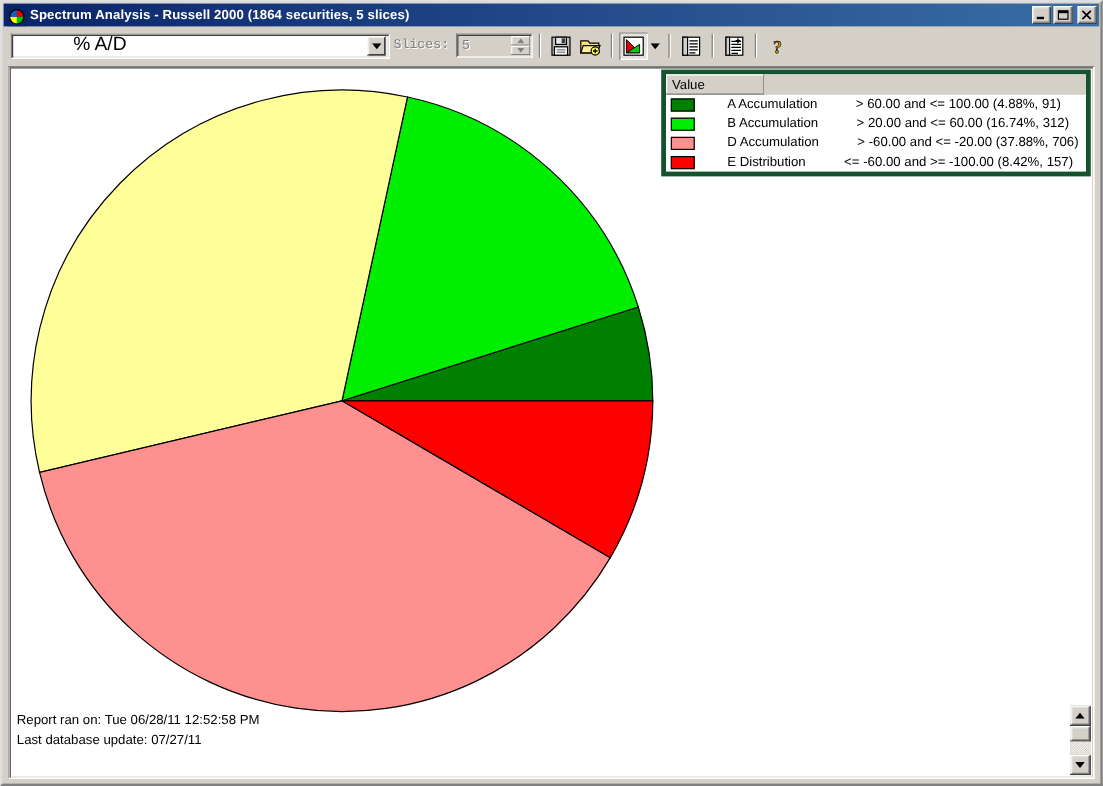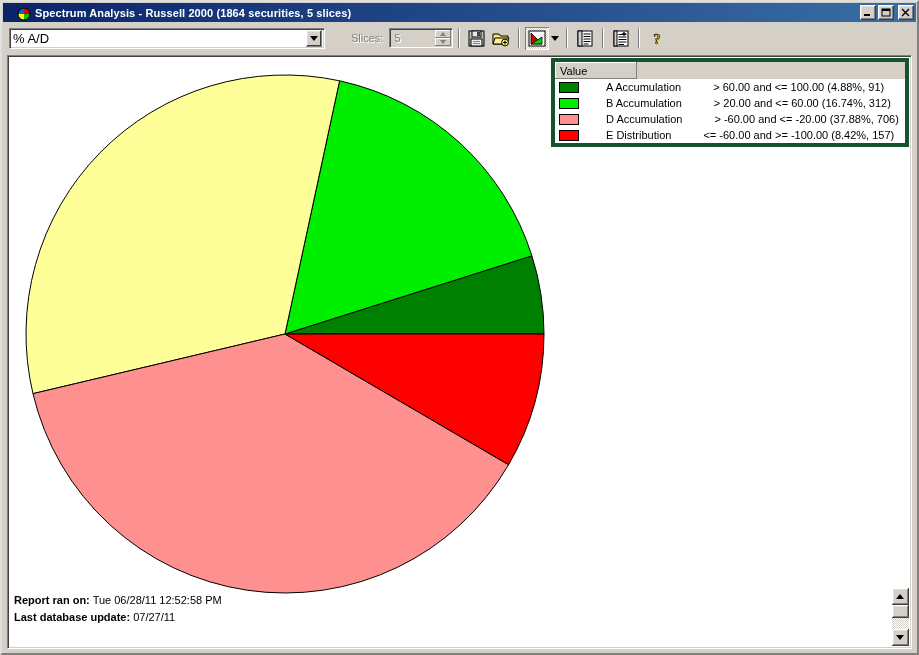--- a/index.html
+++ b/index.html
@@ -20,21 +20,21 @@
     border-right: 2px solid #808080;
     border-bottom: 2px solid #808080;
   }
 
   
   #titlebar {
     position: absolute; left: 1px; top: 1px; right: 1px;
     height: 19px;
     background: linear-gradient(to right, #0a246a 0%, #3a6ea5 100%);
     display: flex; align-items: center;
-    padding: 0 2px 0 12px;
+    padding: 0 2px 0 2px;
   }
   #app-icon {
     width: 16px; height: 16px; flex: 0 0 16px;
     margin-right: 4px;
     background: #0a246a;
     position: relative;
     border: 1px solid #0a246a;
   }
   #app-icon svg { display:block; }
   #title-text {
@@ -74,40 +74,41 @@
     background: #ffffff;
     border-left: 1px solid #808080;
     border-top: 1px solid #808080;
     border-right: 1px solid #ffffff;
     border-bottom: 1px solid #ffffff;
     box-shadow: inset 1px 1px 0 #404040, inset -1px -1px 0 #d4d0c8;
     display: flex; align-items: center;
     position: relative;
   }
   #combo-value {
-    font-size: 13px; color: #000;
+    font-size: 16px; color: #000;
     padding-left: 3px;
     flex: 1 1 auto;
-    white-space: nowrap; overflow: hidden;
+    white-space: nowrap; overflow: hidden; margin-left: 48px;
   }
   #combo-arrow {
     width: 16px; height: 17px; margin-right: 2px;
     background: #d4d0c8;
     box-shadow: inset -1px -1px 0 #808080, inset 1px 1px 0 #ffffff,
                 inset -2px -2px 0 #404040, inset 2px 2px 0 #dfdfdf;
     position: relative; flex: 0 0 16px;
   }
   #combo-arrow svg { position:absolute; left:4px; top:6px; }
 
   #slices-label {
     font-size: 11px;
     color: #808080;
     text-shadow: 1px 1px 0 #ffffff;
-    margin-left: 26px;
+    margin-left: 3px;
     white-space: nowrap;
+    font-family: Liberation Mono, monospace;
   }
   #spinner {
     margin-left: 6px;
     width: 64px; height: 20px;
     display: flex;
     background: #d4d0c8;
     border-left: 1px solid #808080;
     border-top: 1px solid #808080;
     border-right: 1px solid #ffffff;
     border-bottom: 1px solid #ffffff;
@@ -225,21 +226,21 @@
   .lr-desc { }
 
   
   #footer {
     position: absolute;
     left: 6px; bottom: 22px;
     font-size: 11px;
     color: #000;
     line-height: 17px;
   }
-  #footer b { font-weight: bold; }
+  #footer b { font-weight: normal; }
 
   
   #vscroll {
     position: absolute;
     right: 2px; bottom: 2px;
     width: 17px; height: 58px;
     background: #d4d0c8;
   }
   .sb-btn {
     width: 17px; height: 17px;

